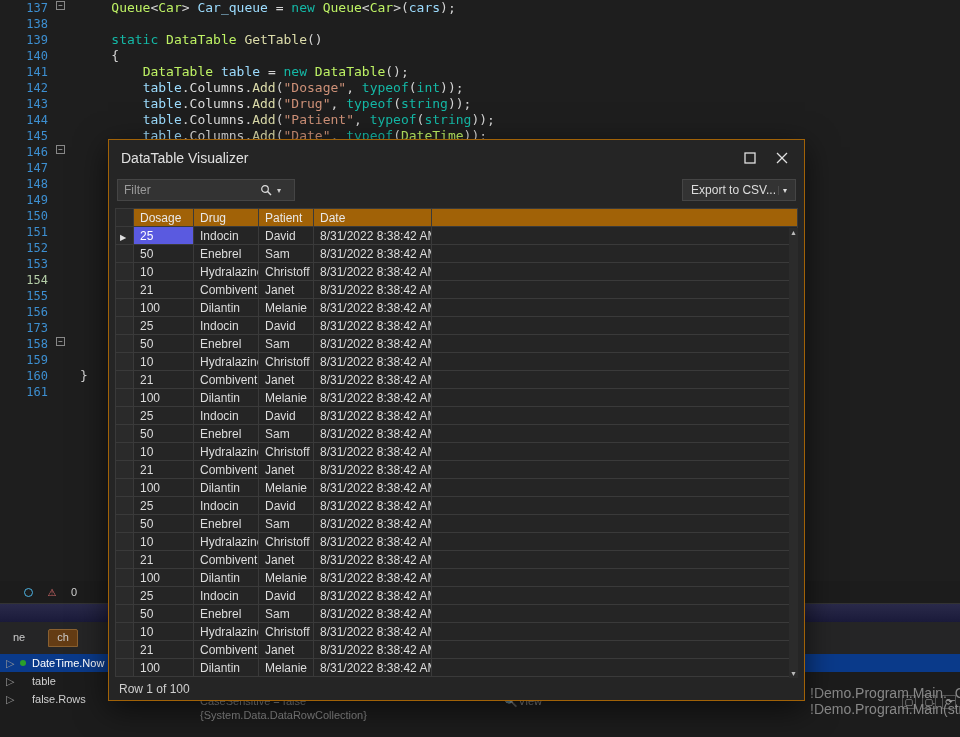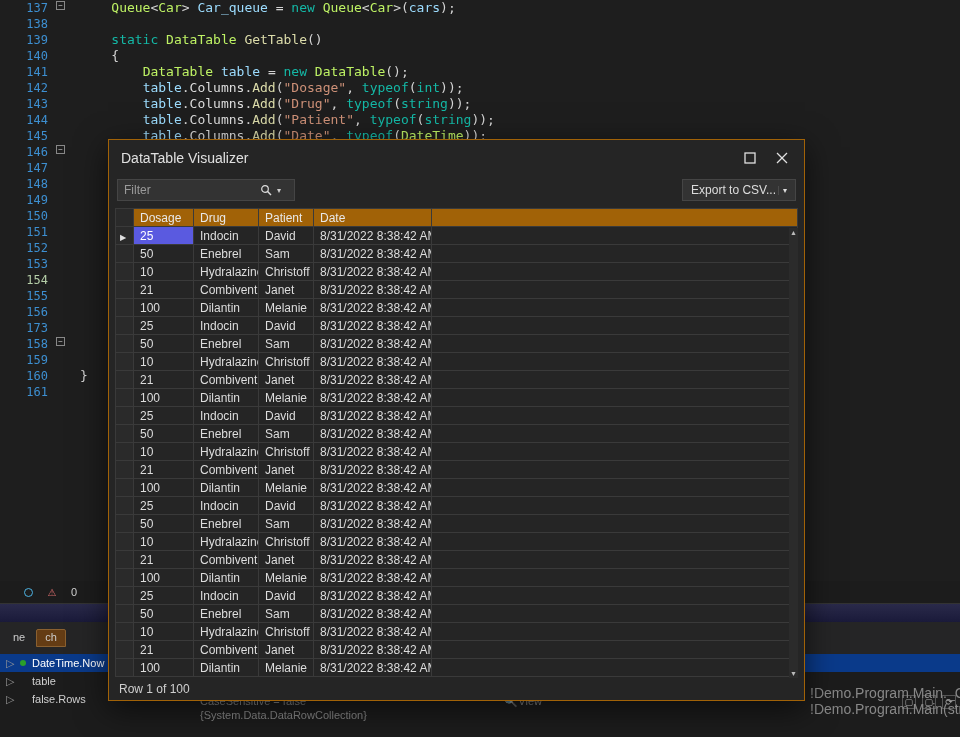--- a/index.html
+++ b/index.html
@@ -102,21 +102,21 @@
     bottom: 83px;
     width: 100%;
     height: 32px;
     background: #252526;
     color: #ccc;
     display:flex;
     align-items:center;
     padding-left:4px;
     font-size:11px;
   }
-  .tab-ch .tabs { display:flex;gap:2px;height:18px;}
+  .tab-ch .tabs { display:flex;gap:14px;height:18px;}
   .tab-ch .tab { padding:1px 8px;border:1px solid transparent;border-radius:2px 2px 0 0;}
   .tab-ch .tab.active { background:#643c14;border-color:#8a6030;}
 
   .watch {
     position: absolute;
     left: 0;
     bottom: 0;
     width: 100%;
     height: 83px;
     background: #1c1c1c;

